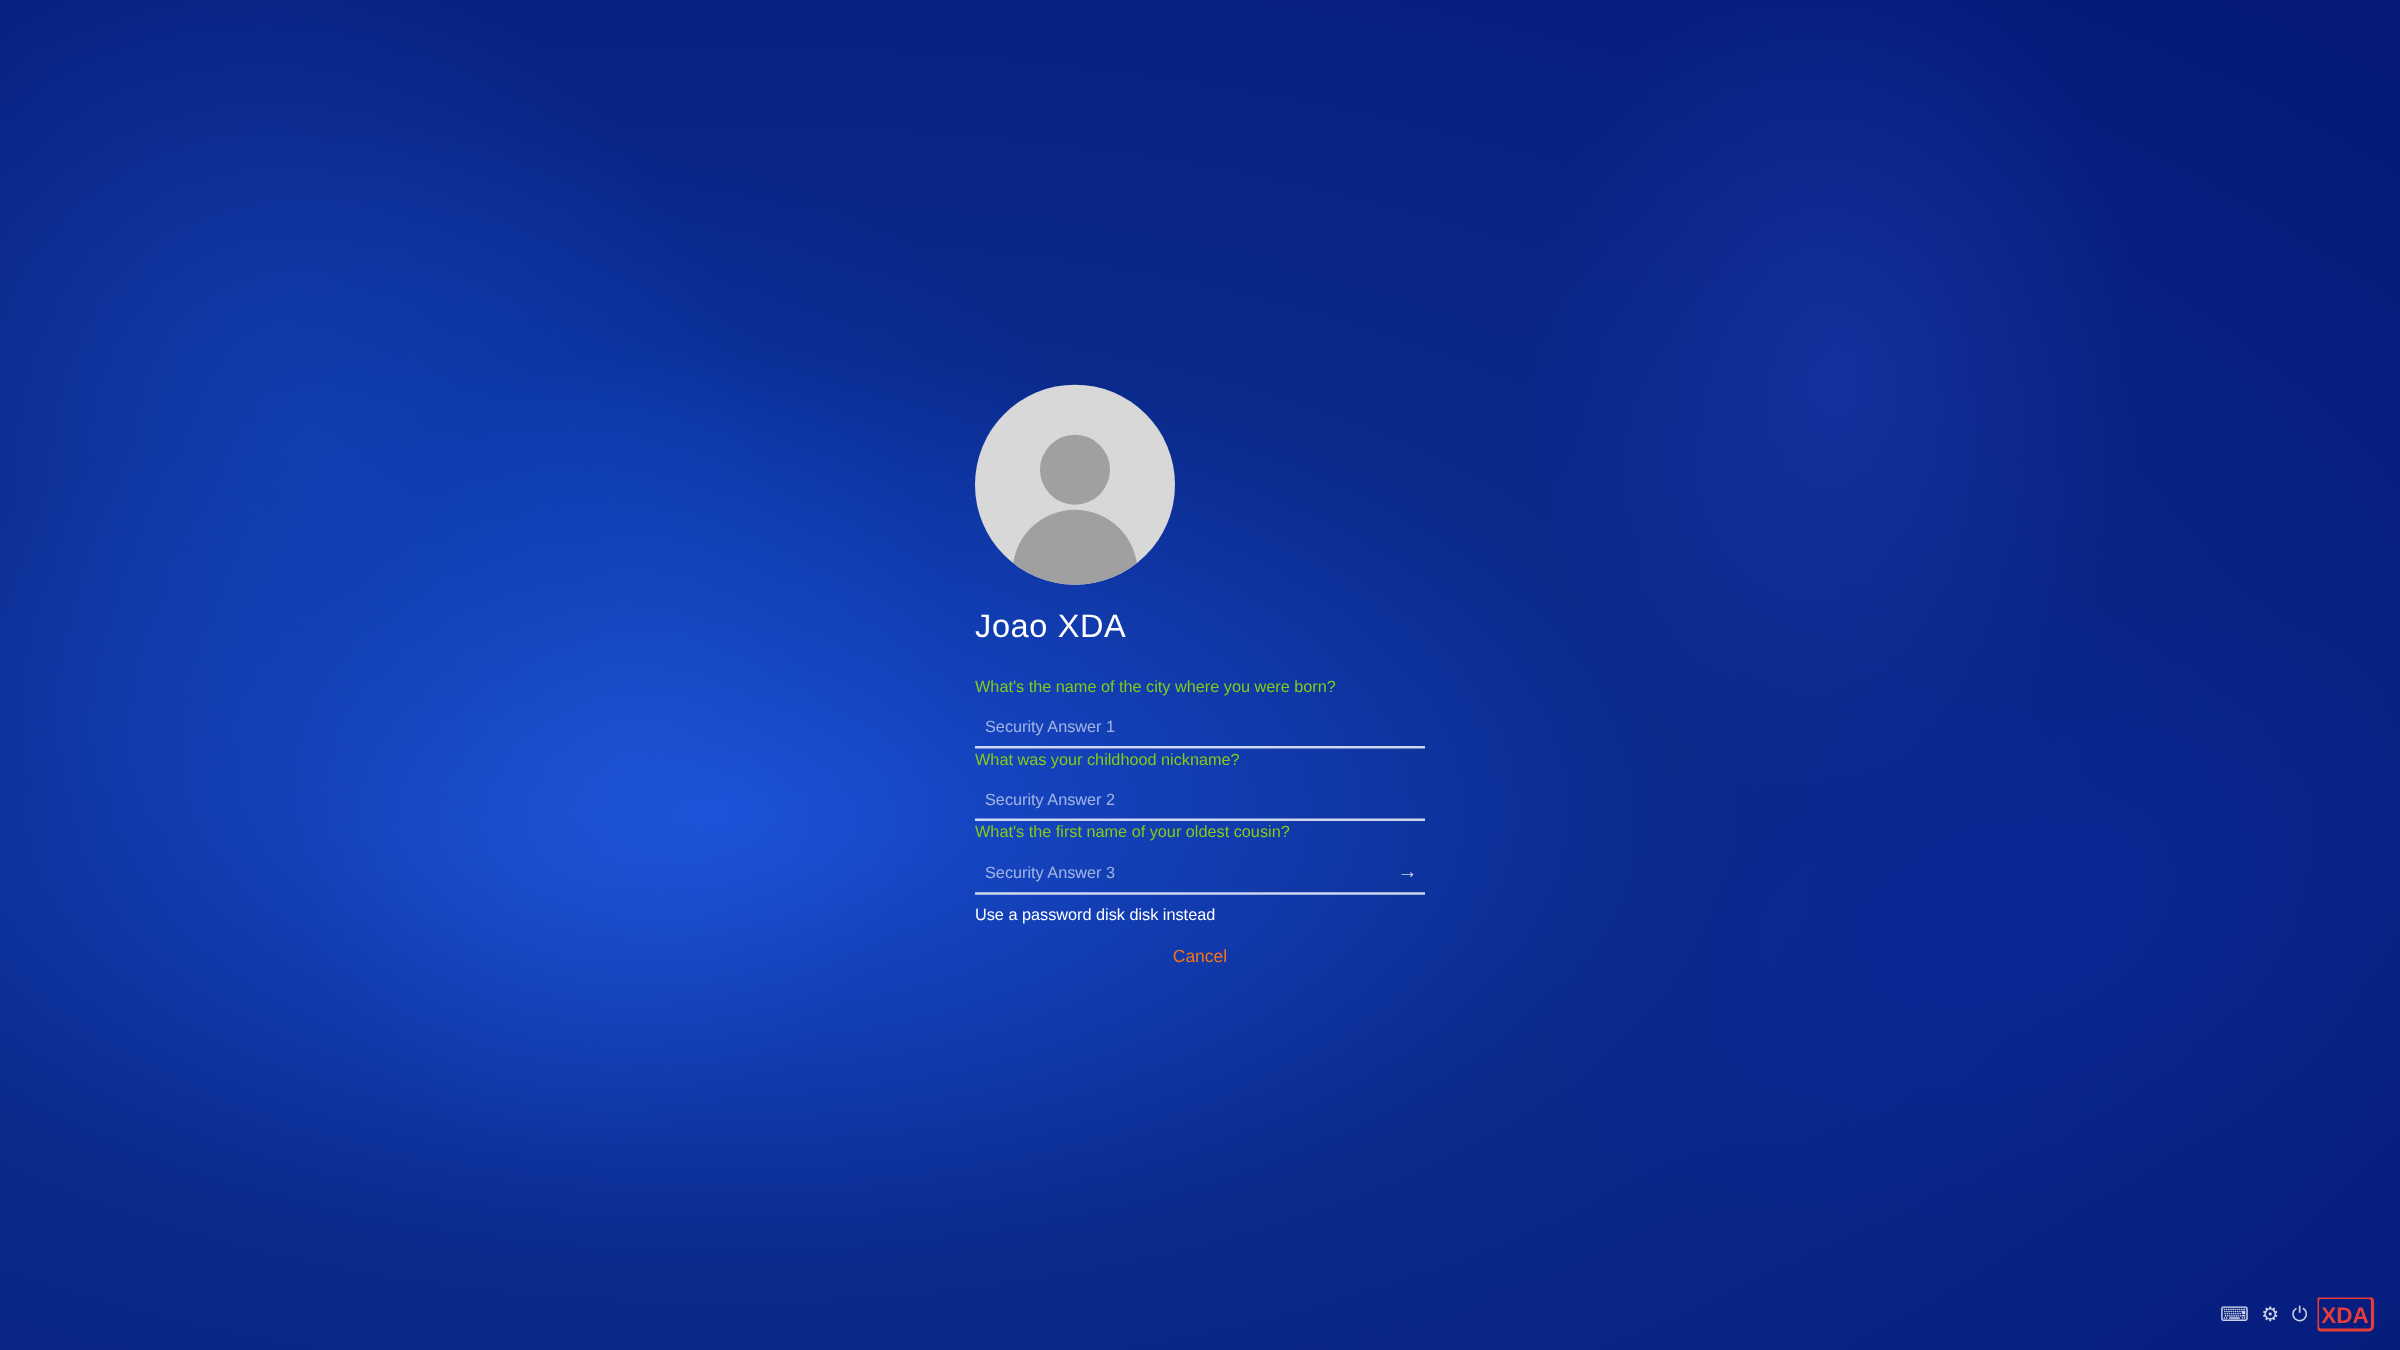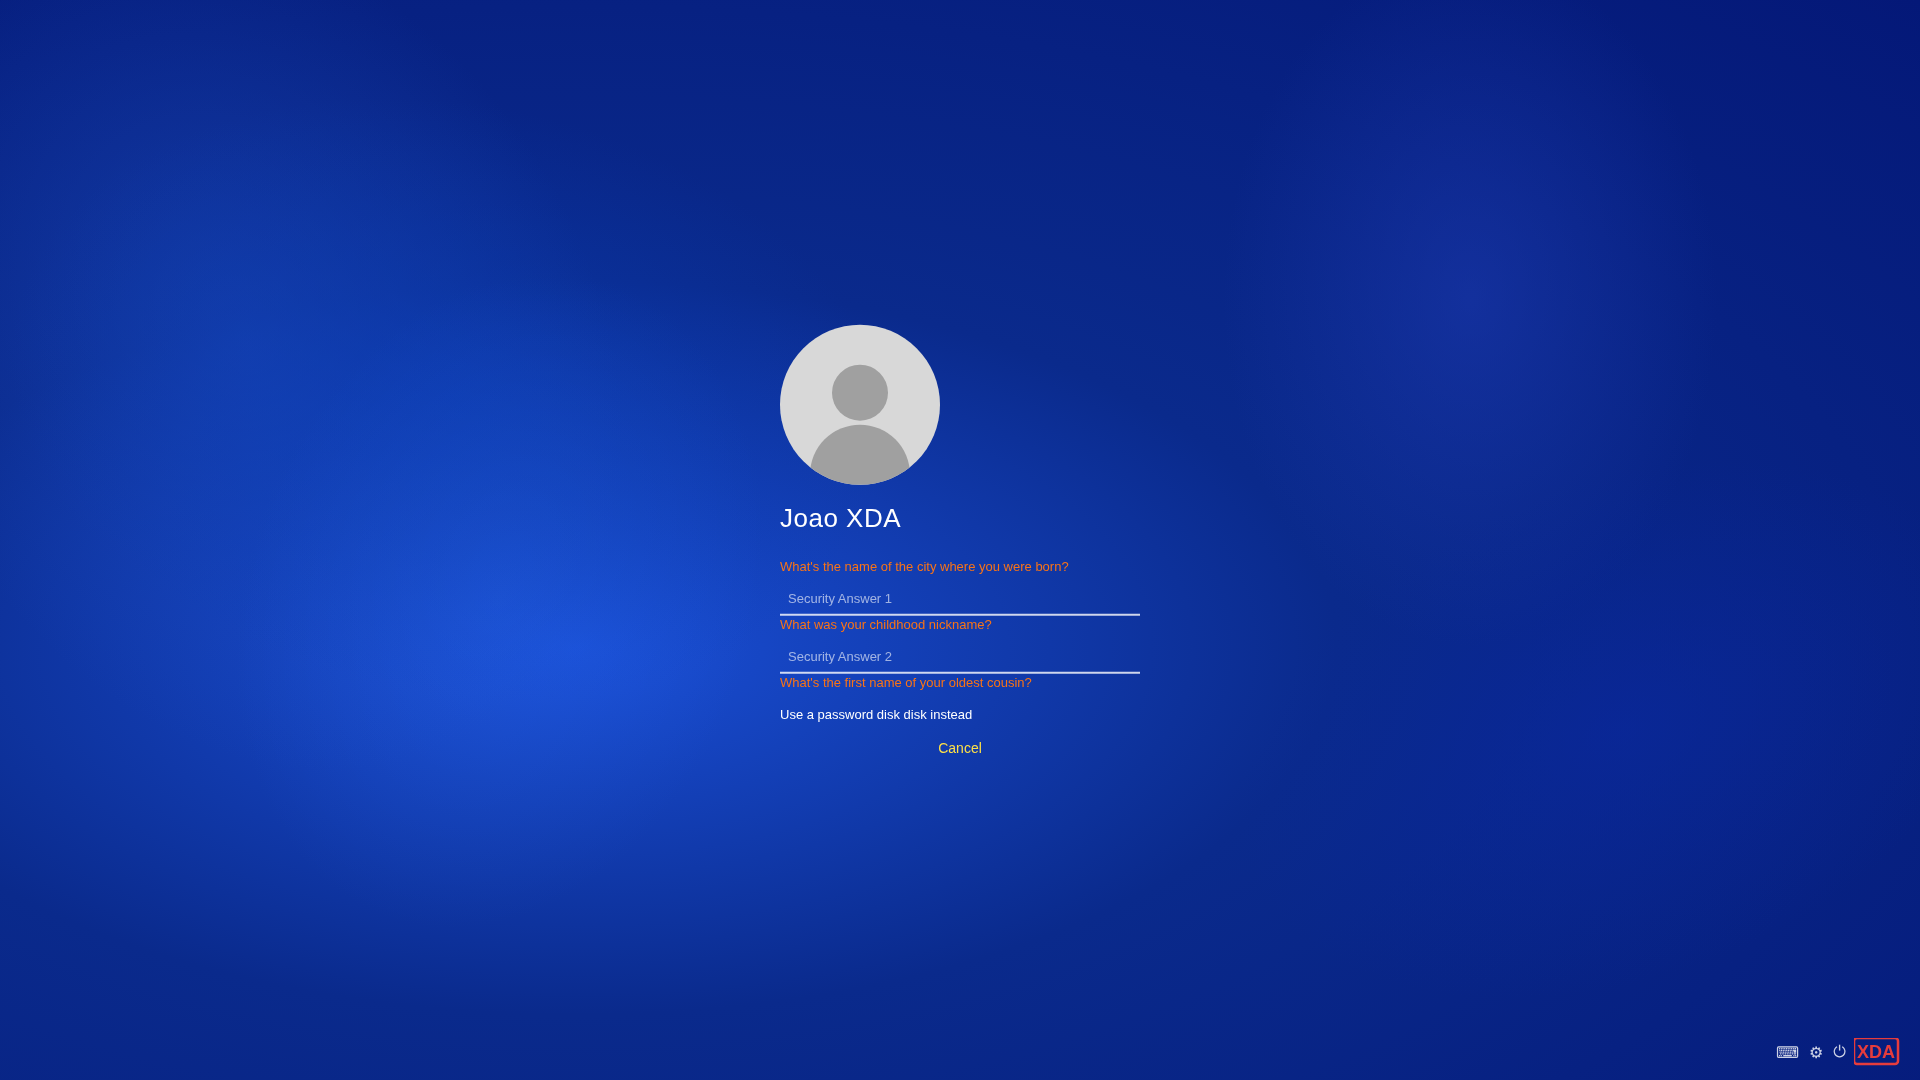--- a/index.html
+++ b/index.html
@@ -127,21 +127,21 @@
 
     .username {
       color: #ffffff;
       font-size: 26px;
       font-weight: 300;
       margin-bottom: 24px;
       letter-spacing: 0.5px;
     }
 
     .question-text {
-      color: #f97316;
+      color: #84cc16;
       font-size: 13px;
       font-weight: 400;
       text-align: left;
       width: 100%;
       margin-bottom: 6px;
       line-height: 1.4;
     }
 
     .input-field {
       width: 100%;
@@ -179,21 +179,21 @@
     .reset-link {
       color: #ffffff;
       font-size: 13px;
       margin-top: 8px;
       margin-bottom: 18px;
       cursor: pointer;
       text-decoration: none;
     }
 
     .cancel-btn {
-      color: #fde047;
+      color: #f97316;
       font-size: 14px;
       background: transparent;
       border: none;
       cursor: pointer;
       font-family: 'Segoe UI', sans-serif;
       margin-top: 0;
     }
 
     
     .xda-watermark {
@@ -239,20 +239,24 @@
   <div class="input-wrapper">
     <input class="input-field" type="text" placeholder="Security Answer 1" style="">
   </div>
 
   <div class="question-text">What was your childhood nickname?</div>
   <div class="input-wrapper">
     <input class="input-field" type="text" placeholder="Security Answer 2" style="">
   </div>
 
   <div class="question-text">What's the first name of your oldest cousin?</div>
+  <div class="input-wrapper">
+    <input class="input-field" type="text" placeholder="Security Answer 3" style="">
+    <span class="input-arrow">→</span>
+  </div>
 
   <a class="reset-link">Use a password disk disk instead</a>
   <button class="cancel-btn">Cancel</button>
 
 </div>
 
 <div class="xda-watermark">
   <div class="bottom-icons">
     <span>⌨</span>
     <span>⚙</span>

